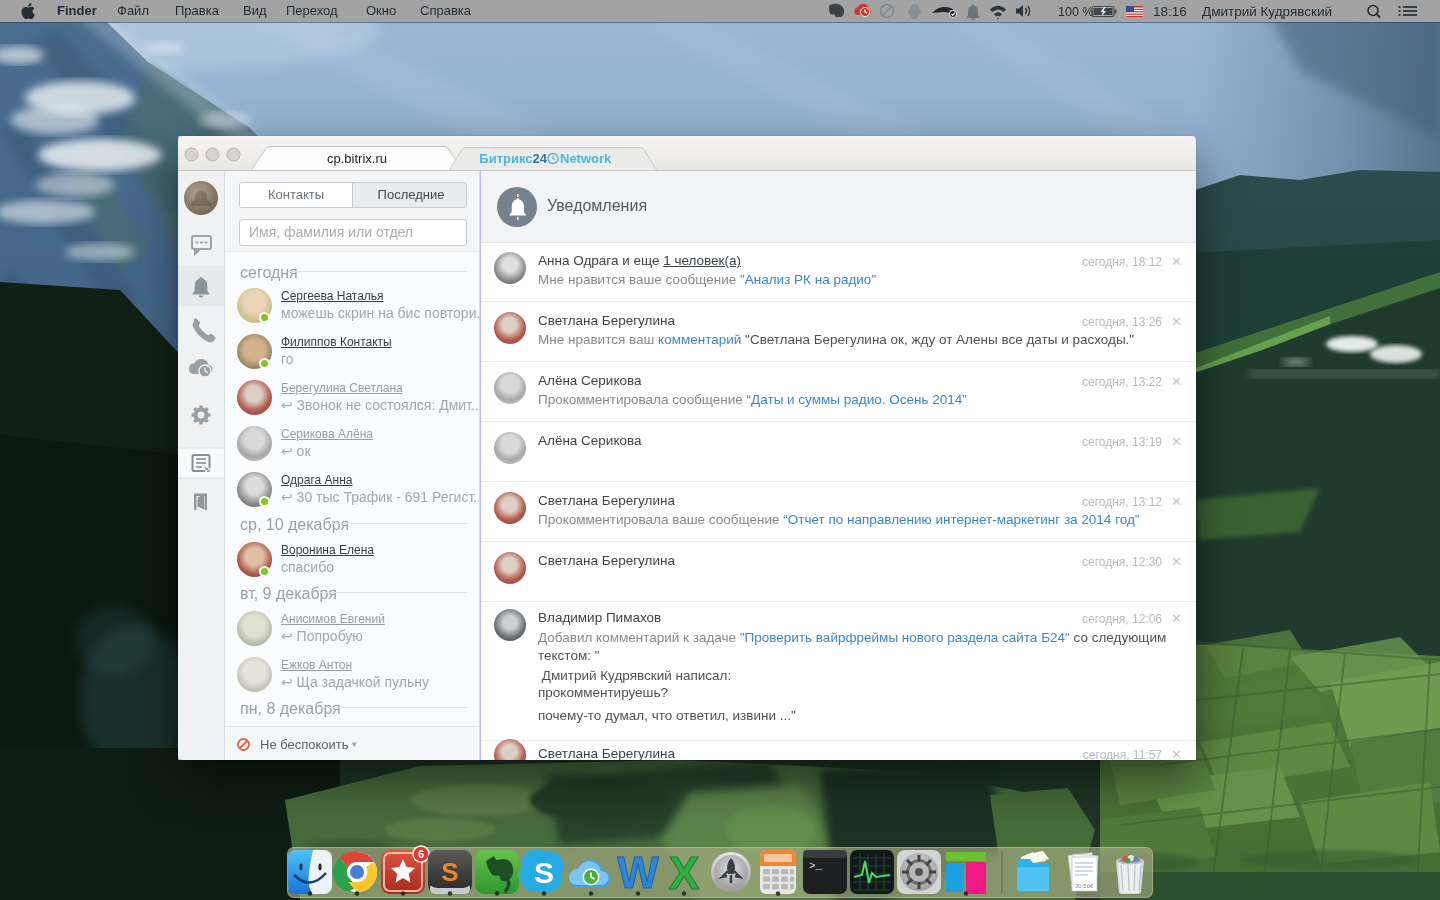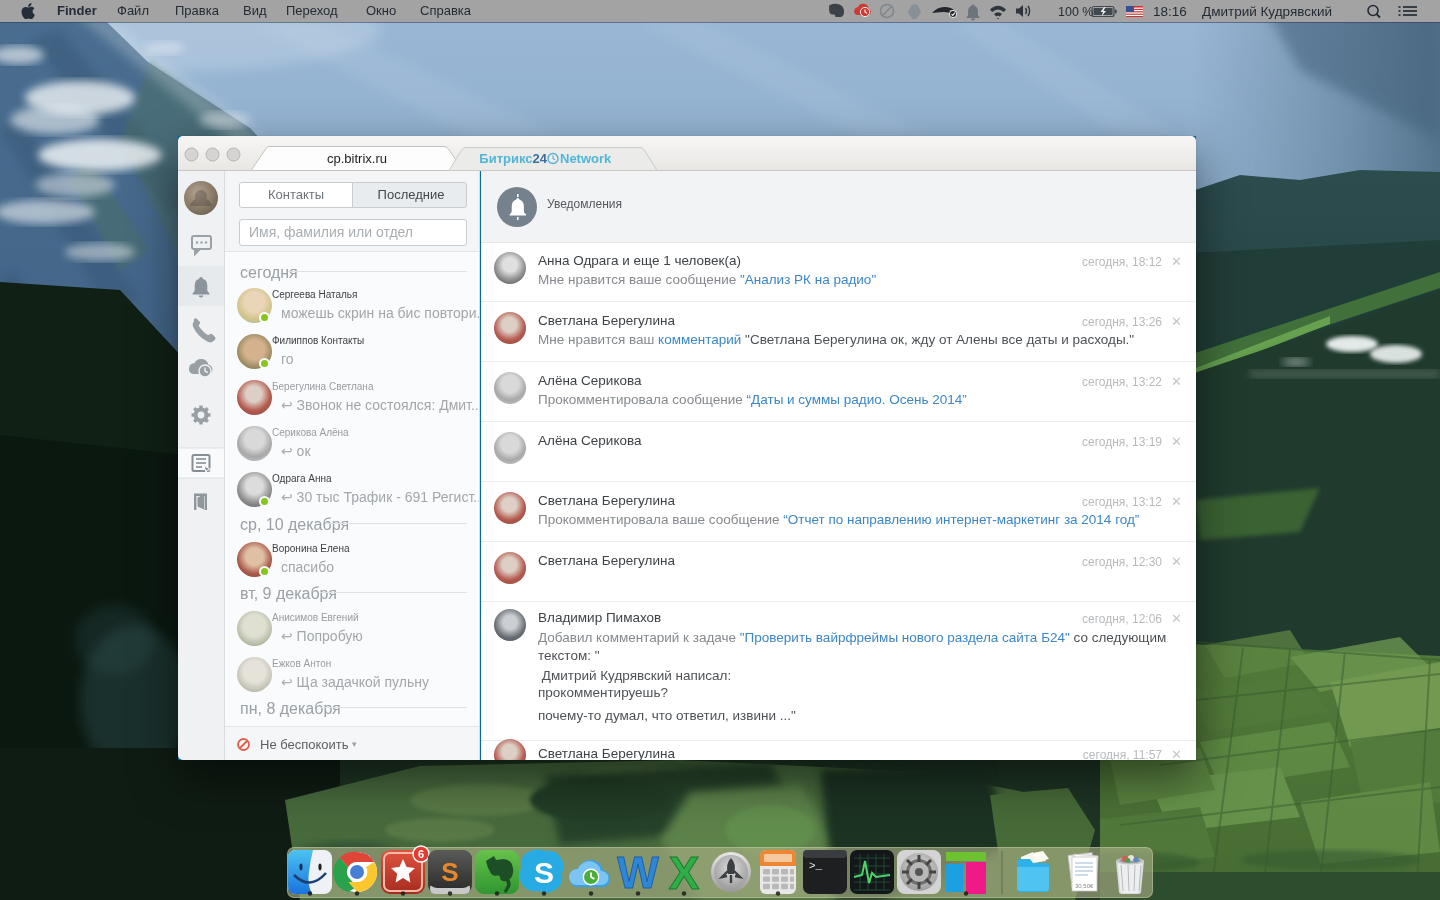--- a/index.html
+++ b/index.html
@@ -2,44 +2,44 @@
 <html><head><meta charset="utf-8">
 <style>
 *{margin:0;padding:0;box-sizing:border-box;}
 html,body{width:1440px;height:900px;overflow:hidden;font-family:"Liberation Sans",sans-serif;}
 #stage{position:relative;width:1440px;height:900px;overflow:hidden;background:#6f8fae;}
 .abs{position:absolute;}
 
 #menubar{position:absolute;left:0;top:0;width:1440px;height:22px;background:#a3a3a3;color:#232c36;font-size:13px;z-index:50;box-shadow:0 1px 0 rgba(40,60,80,.55);}
 #menubar .mi{position:absolute;top:0;height:22px;line-height:22px;white-space:nowrap;}
 
-#win{position:absolute;left:178px;top:136px;width:1018px;height:624px;border-radius:1px;background:#0369a1;box-shadow:0 18px 45px rgba(0,0,0,.5),0 0 1px rgba(0,0,0,.4);z-index:20;}
+#win{position:absolute;left:178px;top:136px;width:1018px;height:624px;border-radius:1px;background:#c4b5fd;box-shadow:0 18px 45px rgba(0,0,0,.5),0 0 1px rgba(0,0,0,.4);z-index:20;}
 #titlebar{position:absolute;left:0;top:0;width:1018px;height:35px;border-radius:5px 5px 0 0;background:linear-gradient(#f7f6f5,#e9e7e4);border-bottom:1px solid #c9c7c4;}
 
 #rail{position:absolute;left:0;top:35px;width:47px;height:589px;background:#eff1f3;border-right:1px solid #d8dcde;border-radius:0 0 0 5px;}
 
 #contacts{position:absolute;left:47px;top:35px;width:255px;height:589px;background:#fafbfc;border-right:1px solid #d8dcde;overflow:hidden;}
 #ctop{position:absolute;left:0;top:0;width:255px;height:81px;background:#f3f5f6;border-bottom:1px solid #e3e6e8;}
 #toggle{position:absolute;left:14px;top:11px;width:228px;height:26px;border:1px solid #c7ccd0;border-radius:3px;background:#e9ecee;font-size:13px;color:#4a5055;}
 #toggle .on{position:absolute;left:0;top:0;width:113px;height:24px;background:#fff;border-right:1px solid #c7ccd0;border-radius:2px 0 0 2px;text-align:center;line-height:24px;color:#6e757b;}
 #toggle .off{position:absolute;left:114px;top:0;width:114px;height:24px;text-align:center;line-height:24px;color:#43484d;}
 #search{position:absolute;left:14px;top:48px;width:228px;height:27px;background:#fff;border:1px solid #c7ccd0;border-radius:3px;color:#a9aeb3;font-size:14px;line-height:25px;padding-left:9px;}
 .seclbl{position:absolute;left:15px;font-size:16px;color:#9aa0a5;white-space:nowrap;}
 .secline{position:absolute;height:1px;background:#e0e3e5;}
 .c-ava{position:absolute;left:12px;width:35px;height:35px;border-radius:50%;}
-.c-name{position:absolute;left:47px;font-size:10px;color:#3b3f43;white-space:nowrap;}
+.c-name{position:absolute;left:56px;font-size:12px;color:#3b3f43;white-space:nowrap;text-decoration:underline;}
 .c-name.off{color:#989da2;}
 .c-sub{position:absolute;left:56px;font-size:14px;color:#a2a7ab;white-space:nowrap;}
 .gdot{position:absolute;width:11px;height:11px;border-radius:50%;background:#84c51e;border:2px solid #fafbfc;}
 #dnd{position:absolute;left:0;top:555px;width:255px;height:34px;background:#f5f6f7;border-top:1px solid #e3e6e8;font-size:13px;color:#5b6166;}
 
 #notif{position:absolute;left:303px;top:35px;width:715px;height:589px;background:#fff;overflow:hidden;}
 #nhead{position:absolute;left:0;top:0;width:715px;height:72px;background:#f2f3f4;border-bottom:1px solid #e4e6e7;}
 #nhead .circ{position:absolute;left:16px;top:16px;width:40px;height:40px;border-radius:50%;background:#75818d;}
-#nhead .ttl{position:absolute;left:66px;top:26px;font-size:12px;color:#54595e;}
+#nhead .ttl{position:absolute;left:66px;top:26px;font-size:16px;color:#54595e;}
 .n-ava{position:absolute;left:13px;width:32px;height:32px;border-radius:50%;}
 .n-name{position:absolute;left:57px;font-size:13.5px;color:#3e4347;white-space:nowrap;}
 .n-msg{position:absolute;left:57px;font-size:13.5px;color:#85898d;white-space:nowrap;}
 .n-msg a{color:#3c86c6;text-decoration:none;}
 .n-msg .dk{color:#4e5256;}
 .n-msg.dk{color:#4e5256;}
 .n-time{position:absolute;font-size:12px;color:#b7babd;right:34px;white-space:nowrap;}
 .n-x{position:absolute;right:14px;font-size:13px;color:#c3c6c9;}
 .n-sep{position:absolute;left:0;width:715px;height:1px;background:#ebedee;}
 
@@ -392,21 +392,21 @@
     <div id="notif">
       <div id="nhead">
           <div class="circ">
             <svg class="abs" style="left:9px;top:7px" width="22" height="26">
               <path d="M11,0 h1.6 v3 h-1.6 z M11.8,4 q1.5,0 1.5,1.5 q4.6,1.3 4.6,7.2 l0,4.6 q0,1.8 2.1,2.9 l0,1.3 -16.4,0 0,-1.3 q2.1,-1.1 2.1,-2.9 l0,-4.6 q0,-5.9 4.6,-7.2 q0,-1.5 1.5,-1.5 z M11,23 h1.6 v3 h-1.6 z" fill="#fff"></path>
             </svg>
           </div>
           <div class="ttl">Уведомления</div>
         </div>
       <div class="n-ava nv5" style="top:81px"></div>
-      <div class="n-name" style="top:82px">Анна Одрага и еще <span style="">1 человек(а)</span></div>
+      <div class="n-name" style="top:82px">Анна Одрага и еще <span style="text-decoration:underline">1 человек(а)</span></div>
       <div class="n-msg" style="top:101px">Мне нравится ваше сообщение <a>"Анализ РК на радио"</a></div>
       <div class="n-time" style="top:84px">сегодня, 18:12</div>
         <div class="n-x" style="top:83px">✕</div>
       <div class="n-sep" style="top:130px"></div>
       <div class="n-ava nv3" style="top:141px"></div>
       <div class="n-name" style="top:142px">Светлана Берегулина</div>
       <div class="n-msg" style="top:161px">Мне нравится ваш <a>комментарий</a> <span class="dk">"Светлана Берегулина ок, жду от Алены все даты и расходы."</span></div>
       <div class="n-time" style="top:144px">сегодня, 13:26</div>
         <div class="n-x" style="top:143px">✕</div>
       <div class="n-sep" style="top:190px"></div>

